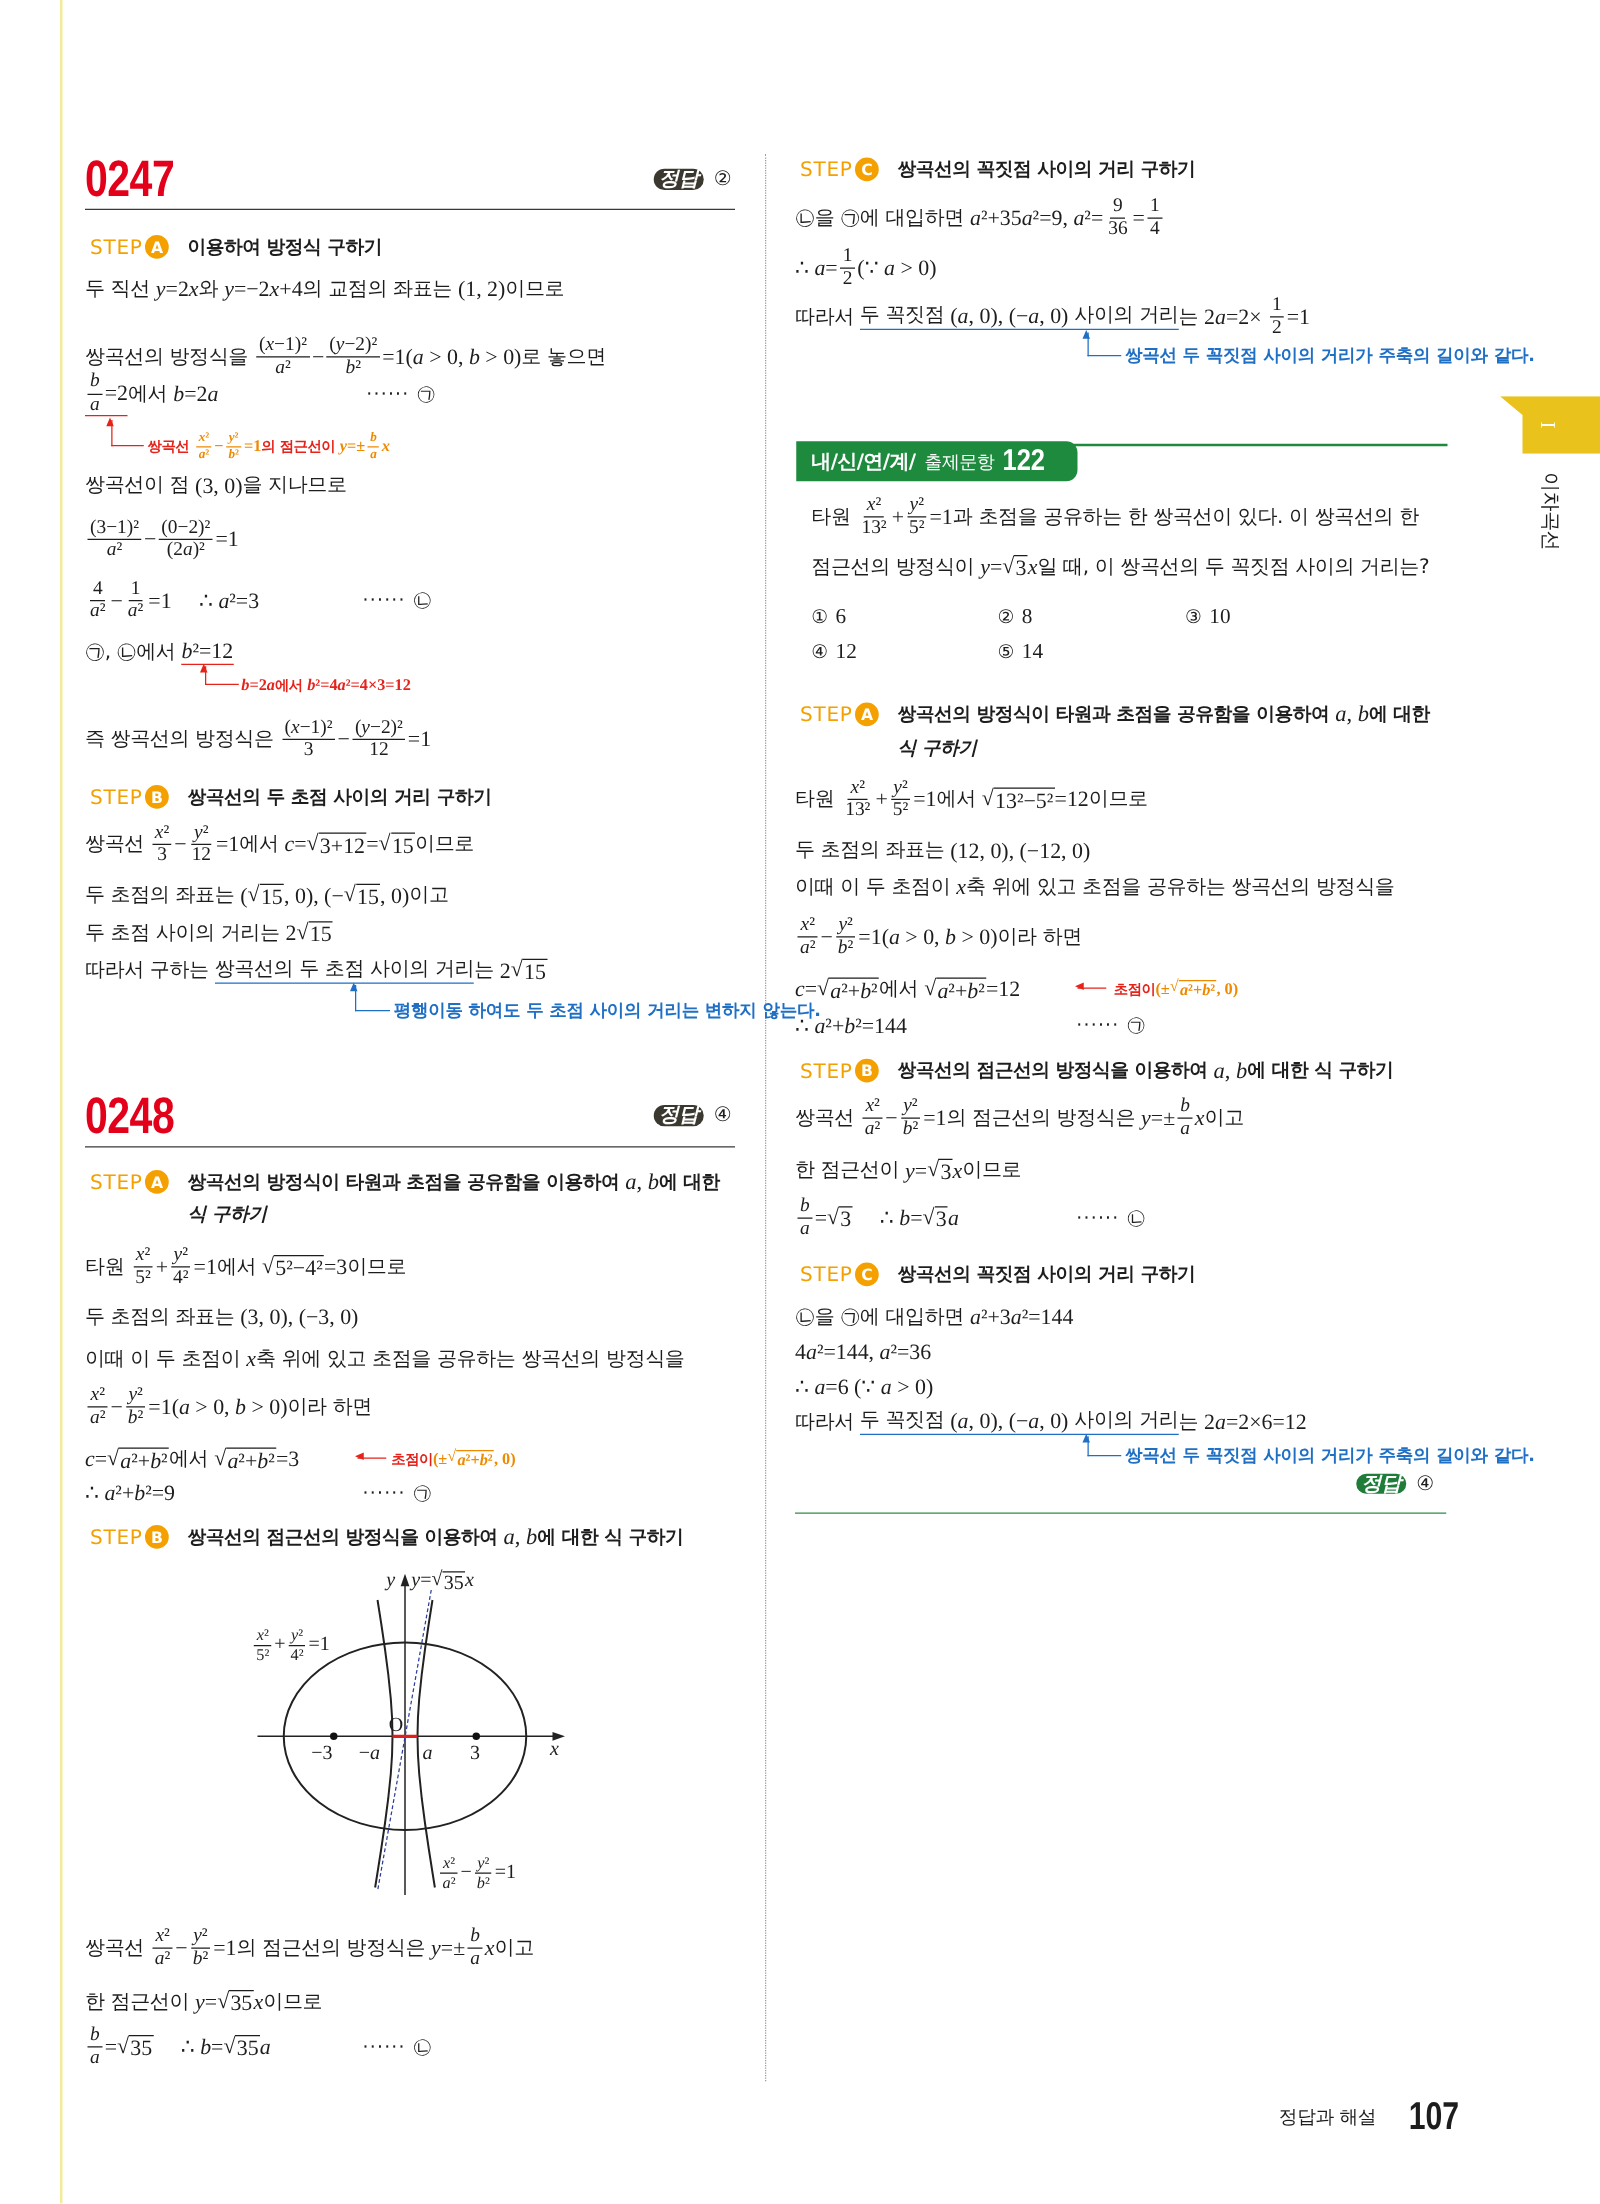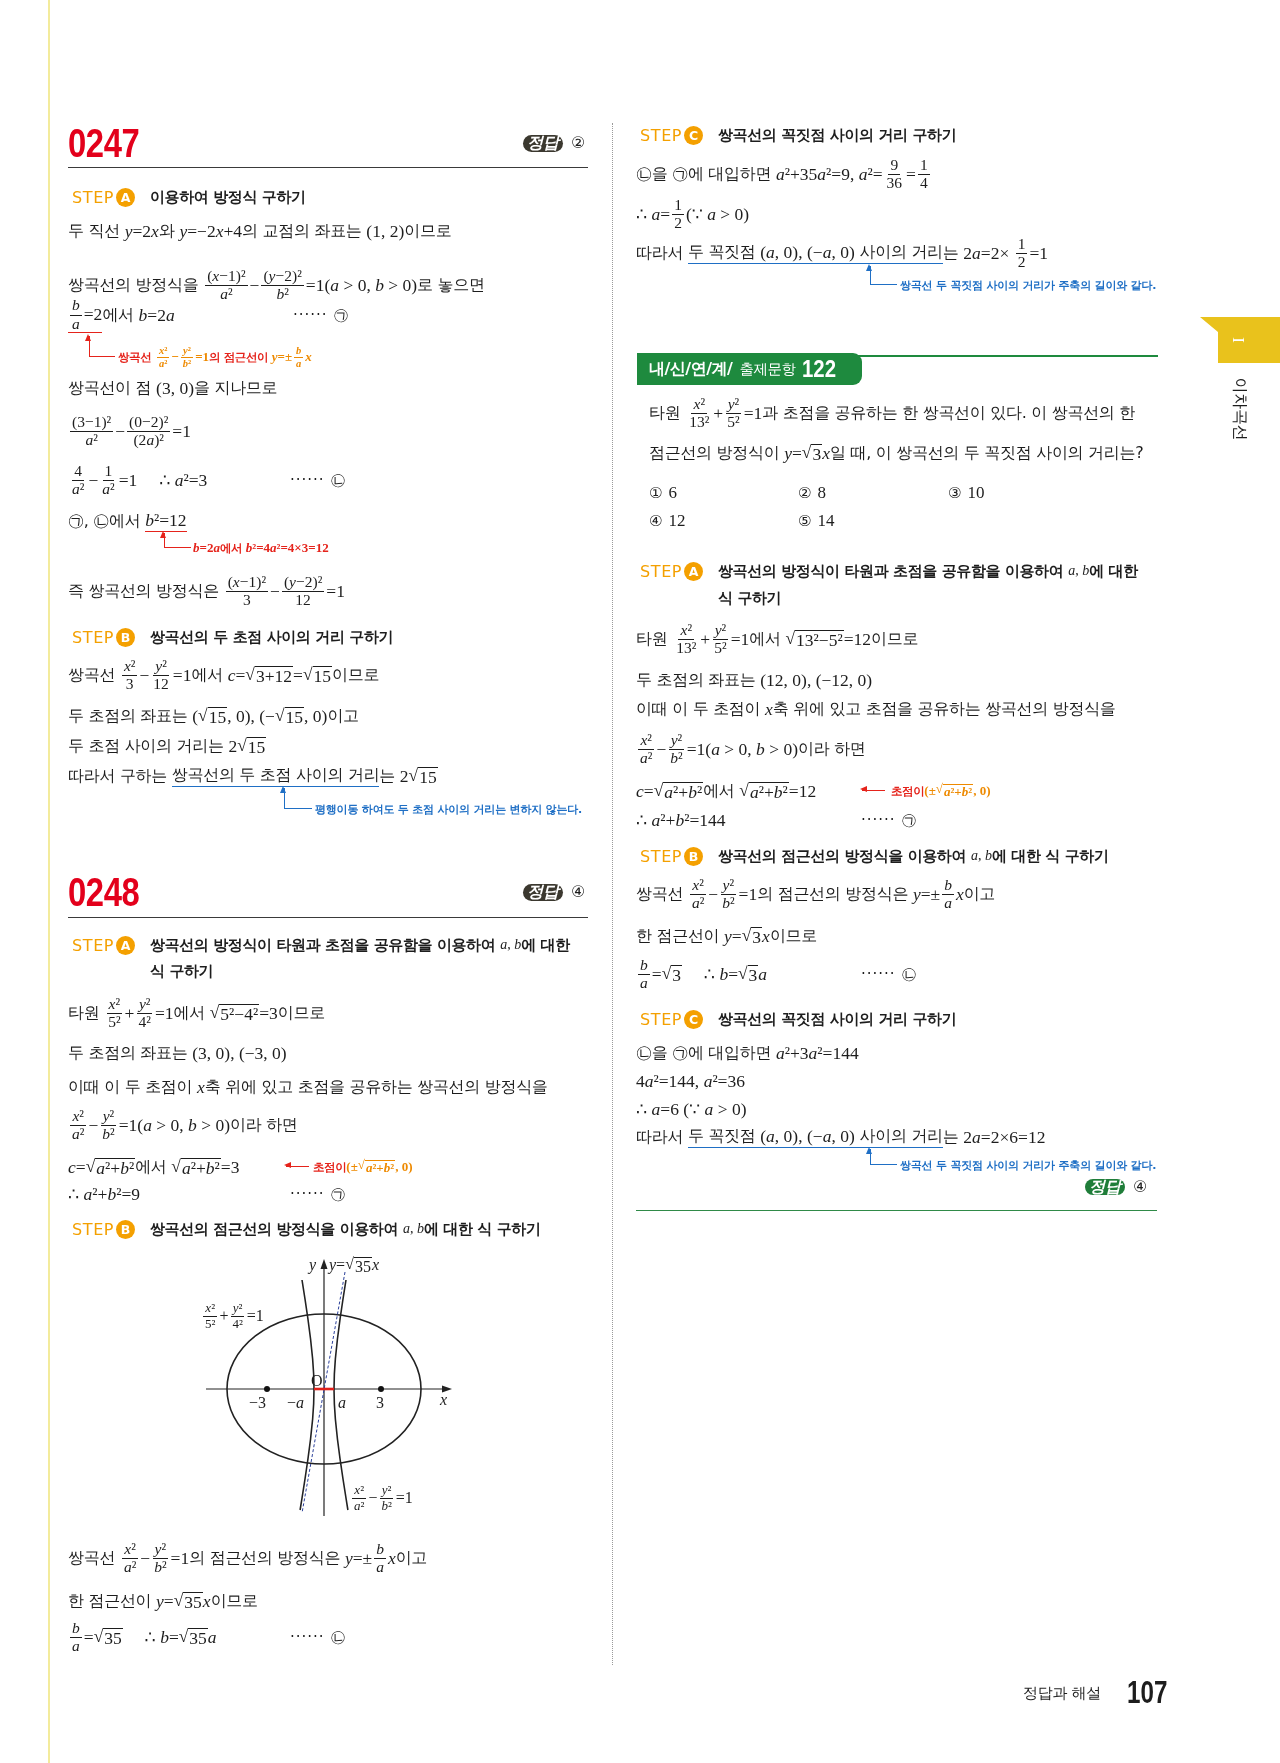--- a/index.html
+++ b/index.html
@@ -34,36 +34,36 @@
   .grp.u-blue{border-bottom:1px solid var(--note_blue);}
   .grp.u-red{border-bottom:1.5px solid var(--note_red);}
 
   .step{position:absolute;display:flex;align-items:center;height:26px;white-space:nowrap;}
   .step-head{display:flex;align-items:center;width:78px;flex:none;}
   .step-word{font-size:16px;color:var(--step_orange);letter-spacing:0.6px;}
   .step-letter{width:19px;height:19px;border-radius:50%;background:var(--step_orange);color:#fff;font-size:12.5px;
                font-weight:700;display:flex;align-items:center;justify-content:center;margin-left:2px;}
   .step-title{display:flex;align-items:center;}
   .step-title .k{font-size:15px;font-weight:700;letter-spacing:-0.4px;}
-  .step-title .m{font-size:14px;}
-  .step-cont{position:absolute;display:flex;align-items:center;height:26px;white-space:nowrap;}
+  .step-title .m{font-size:18px;}
+  .step-cont{position:absolute;display:flex;align-items:center;height:26px;white-space:nowrap;font-style:italic;}
   .step-cont .k{font-size:15px;font-weight:700;letter-spacing:-0.4px;}
 
   .marker{position:absolute;height:24px;line-height:24px;font-size:15px;letter-spacing:1px;white-space:pre;}
 
   .note{position:absolute;display:flex;align-items:center;height:30px;white-space:nowrap;}
   .note .k{font-size:11.5px;font-weight:700;letter-spacing:-0.4px;}
   .note .m{font-size:13px;font-weight:700;}
   .note .frac{font-size:10.5px;font-weight:700;}
   .note .sqrt{font-size:13px;font-weight:700;}
   .note-red{color:var(--note_red);}
   .note-red .m,.note-red .frac,.note-red .sqrt{color:var(--note_orange);}
   .note-red.all .m{color:var(--note_red);}
   .note-blue{color:var(--note_blue);}
-  .note-blue .k{font-size:11px;letter-spacing:-0.2px;}
+  .note-blue .k{font-size:14px;letter-spacing:-0.2px;}
 
   .arrow-up{position:absolute;border-left:1.5px solid currentColor;border-bottom:1.5px solid currentColor;}
   .arrow-up::before{content:"";position:absolute;top:-2px;left:-4.8px;border-left:3.5px solid transparent;
                     border-right:3.5px solid transparent;border-bottom:7px solid currentColor;}
   .arrow-left{position:absolute;height:0;border-top:1.5px solid var(--note_red);}
   .arrow-left::before{content:"";position:absolute;left:-2px;top:-4.8px;border-top:3.5px solid transparent;
                       border-bottom:3.5px solid transparent;border-right:7px solid var(--note_red);}
   .c-red{color:var(--note_red);} .c-blue{color:var(--note_blue);}
 
   .banner{position:absolute;left:637px;top:353px;width:225px;height:32px;background:var(--banner_green);

